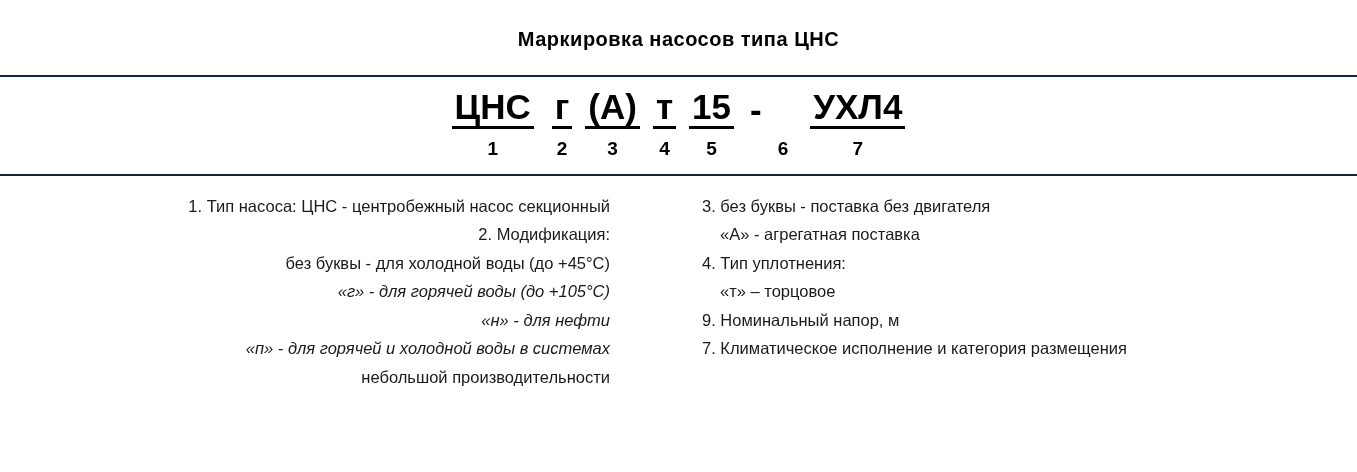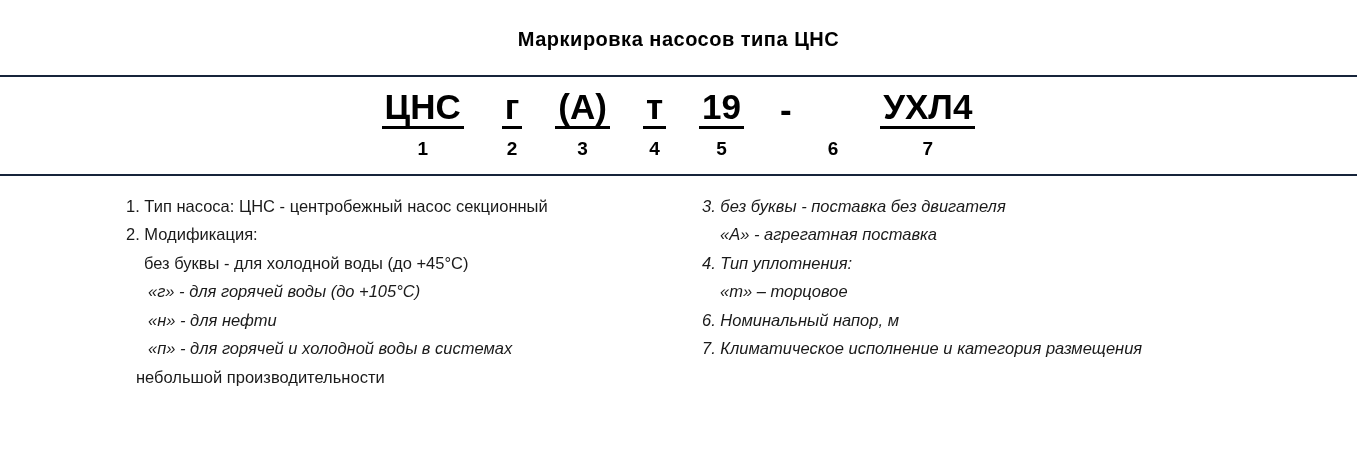--- a/index.html
+++ b/index.html
@@ -33,21 +33,21 @@
     background: #16243a;
     margin-top: 24px;
   }
   .code-band {
     padding: 12px 0 8px 0;
   }
   .code-row {
     display: flex;
     justify-content: center;
     align-items: flex-end;
-    gap: 10px;
+    gap: 0;
   }
   .code-cell {
     display: flex;
     flex-direction: column;
     align-items: center;
   }
   .code-token {
     font-size: 35px;
     font-weight: bold;
     line-height: 1.05;
@@ -75,25 +75,25 @@
   .columns {
     display: flex;
     padding-top: 16px;
   }
   .col {
     box-sizing: border-box;
   }
   .col-left {
     width: 610px;
     padding-left: 126px;
+    text-align: right;
   }
   .col-right {
     width: 747px;
     padding-left: 92px;
-    font-style: italic;
   }
   .line {
     font-size: 16.5px;
     line-height: 28.5px;
     color: #1a1a1a;
     white-space: pre;
   }
   .line.indent1 { padding-left: 18px; }
   .line.indent2 { padding-left: 22px; font-style: italic; }
   .line.indent3 { padding-left: 10px; }
@@ -132,21 +132,21 @@
       <div class="gap-sm"></div>
 
       <div class="code-cell">
         <div class="code-token underlined">т</div>
         <div class="code-index">4</div>
       </div>
 
       <div class="gap-sm"></div>
 
       <div class="code-cell">
-        <div class="code-token underlined">19</div>
+        <div class="code-token underlined">15</div>
         <div class="code-index">5</div>
       </div>
 
       <div class="gap-sm"></div>
 
       <div class="code-cell">
         <div class="code-token">-</div>
         <div class="code-index"></div>
       </div>
 
@@ -178,19 +178,19 @@
       <div class="line indent2">«н» - для нефти</div>
       <div class="line indent2">«п» - для горячей и холодной воды в системах</div>
       <div class="line indent3">небольшой производительности</div>
     </div>
 
     <div class="col col-right">
       <div class="line">3. без буквы - поставка без двигателя</div>
       <div class="line indent1">«А» - агрегатная поставка</div>
       <div class="line">4. Тип уплотнения:</div>
       <div class="line indent1">«т» – торцовое</div>
-      <div class="line">6. Номинальный напор, м</div>
+      <div class="line">9. Номинальный напор, м</div>
       <div class="line">7. Климатическое исполнение и категория размещения</div>
     </div>
 
   </div>
 
 </div>
 
 </body></html>

